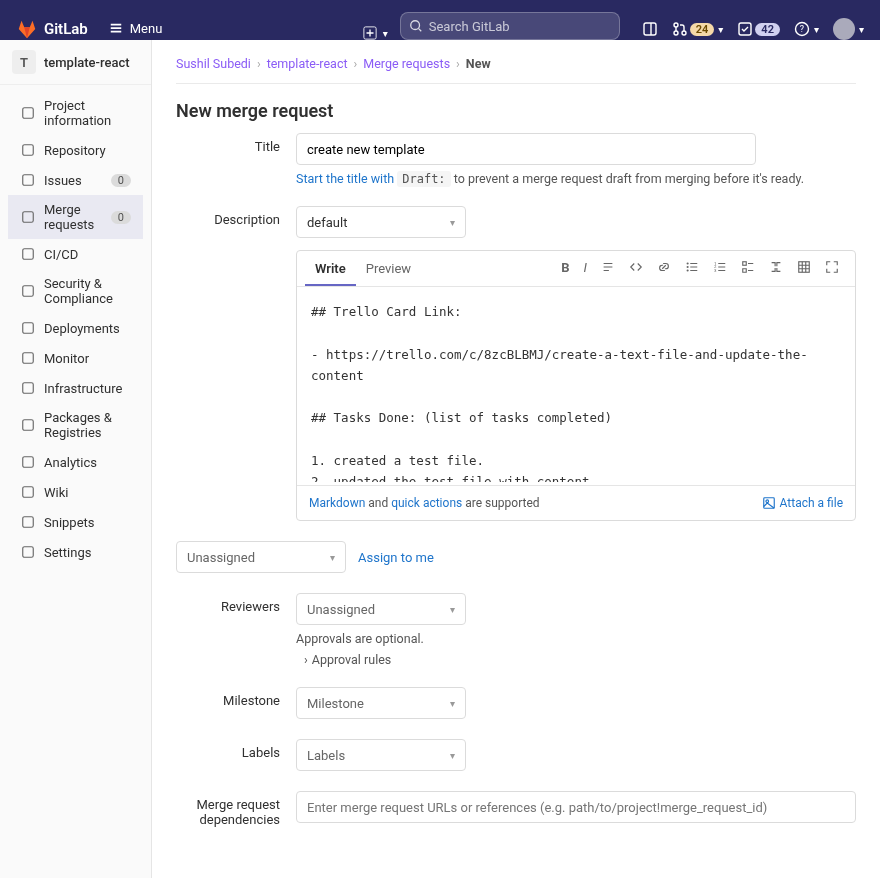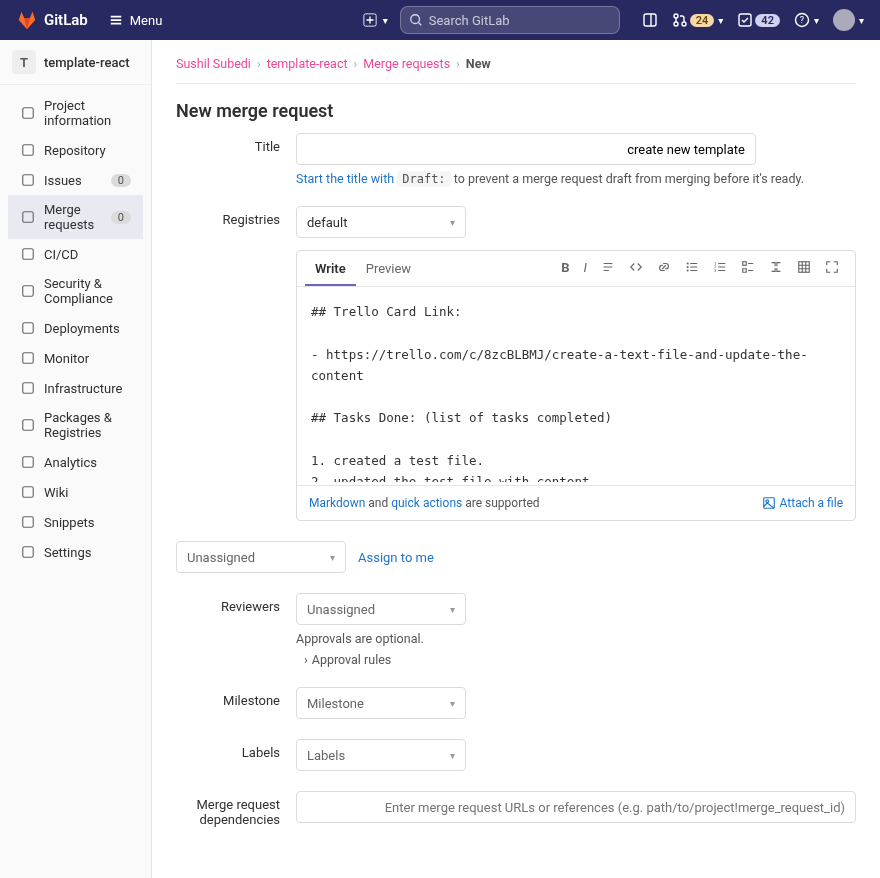--- a/index.html
+++ b/index.html
@@ -1,17 +1,17 @@
 <!DOCTYPE html>
 <html><head>
   <meta charset="utf-8">
   <style>
     * { margin: 0; padding: 0; box-sizing: border-box; font-family: -apple-system, BlinkMacSystemFont, "Segoe UI", Roboto, sans-serif; }
     body { font-size: 13px; color: #303030; background: #fff; }
-    .topbar { background: #292961; height: 40px; display: flex; align-items: center; padding: 0 16px; color: #fff; gap: 12px; }
+    .topbar { background: #292961; height: 40px; display: flex; align-items: flex-end; padding: 0 16px; color: #fff; gap: 12px; }
     .logo { display: flex; align-items: center; gap: 6px; }
     .logo-icon { width: 22px; height: 22px; }
     .logo-text { font-weight: 600; font-size: 15px; }
     .menu-btn { display: flex; align-items: center; gap: 6px; padding: 4px 8px; cursor: pointer; }
     .spacer { flex: 1; }
     .search-wrap { position: relative; width: 220px; }
     .search-input { width: 100%; height: 28px; background: rgba(255,255,255,0.15); border: 1px solid rgba(255,255,255,0.25); border-radius: 8px; padding: 0 8px 0 28px; color: #fff; font-size: 13px; }
     .search-input::placeholder { color: rgba(255,255,255,0.7); }
     .search-icon { position: absolute; left: 8px; top: 6px; color: rgba(255,255,255,0.8); }
     .top-icons { display: flex; align-items: center; gap: 14px; margin-left: 10px; }
@@ -23,30 +23,30 @@
     .sidebar { width: 152px; background: #fafafa; border-right: 1px solid #e5e5e5; overflow-y: auto; }
     .project-header { display: flex; align-items: center; gap: 8px; padding: 10px 12px; border-bottom: 1px solid #eee; }
     .project-avatar { width: 24px; height: 24px; background: #eee; border-radius: 4px; display: flex; align-items: center; justify-content: center; font-weight: 600; font-size: 13px; color: #555; }
     .sidebar-list { list-style: none; padding: 6px 8px; }
     .sidebar-item { display: flex; align-items: center; gap: 8px; padding: 7px 12px; cursor: pointer; color: #303030; font-size: 13px; }
     .sidebar-item .count { margin-left: auto; background: #dbdbdb; color: #525252; border-radius: 10px; padding: 0 7px; font-size: 11px; }
     .sidebar-item.active { background: #e9e9f2; }
     .icon { width: 16px; height: 16px; display: inline-flex; align-items: center; justify-content: center; flex-shrink: 0; }
     .main { flex: 1; overflow-y: auto; padding: 16px 24px 40px 24px; }
     .breadcrumb { display: flex; align-items: center; gap: 6px; font-size: 12.5px; color: #555; border-bottom: 1px solid #eaeaea; padding-bottom: 12px; }
-    .breadcrumb a { color: #ec4899; text-decoration: none; }
+    .breadcrumb a { color: #8b5cf6; text-decoration: none; }
     .breadcrumb .sep { color: #aaa; }
     h1.page-title { font-size: 18px; font-weight: 600; margin: 16px 0 12px; }
     .from-line { font-size: 13px; color: #555; border-bottom: 1px solid #eaeaea; padding-bottom: 12px; margin-bottom: 20px; }
     .from-line code { background: #f5f5f5; padding: 1px 5px; border-radius: 3px; font-family: Menlo, Monaco, monospace; font-size: 12px; }
     .link { color: #1f75cb; cursor: pointer; }
     .form-row { display: flex; margin-bottom: 20px; }
     .form-label { width: 120px; text-align: right; padding-right: 16px; padding-top: 6px; font-size: 13px; color: #303030; }
     .form-content { flex: 1; }
-    .text-input { width: 460px; max-width: 100%; height: 32px; border: 1px solid #dbdbdb; border-radius: 4px; padding: 0 10px; font-size: 13px; text-align: right; }
+    .text-input { width: 460px; max-width: 100%; height: 32px; border: 1px solid #dbdbdb; border-radius: 4px; padding: 0 10px; font-size: 13px; }
     .text-input.full { width: 100%; }
     .hint { font-size: 12.5px; color: #555; margin-top: 6px; }
     .hint code { background: #f5f5f5; padding: 1px 5px; border-radius: 3px; font-family: Menlo, Monaco, monospace; font-size: 12px; margin-top: 15px; }
     .select { display: inline-flex; align-items: center; justify-content: space-between; width: 170px; height: 32px; border: 1px solid #dbdbdb; border-radius: 4px; padding: 0 10px; font-size: 13px; cursor: pointer; background: #fff; }
     .editor-box { border: 1px solid #dbdbdb; border-radius: 4px; }
     .editor-tabs { display: flex; align-items: center; border-bottom: 1px solid #e5e5e5; padding: 0 8px; }
     .editor-tab { padding: 10px 10px; font-size: 13px; cursor: pointer; color: #666; }
     .editor-tab.active { color: #303030; font-weight: 600; box-shadow: inset 0 -2px 0 #6666c4; }
     .editor-toolbar { margin-left: auto; display: flex; gap: 14px; padding-right: 8px; color: #666; }
     .editor-toolbar .tb { cursor: pointer; }
@@ -276,21 +276,21 @@
         <input class="text-input" style="width: 460px;" value="create new template">
         <div class="hint">
           <span class="link">Start the title with</span>
           <code>Draft:</code>
           <span>to prevent a merge request draft from merging before it's ready.</span>
         </div>
       </div>
     </div>
 
     <div class="form-row">
-      <div class="form-label">Registries</div>
+      <div class="form-label">Description</div>
       <div class="form-content">
         <div class="select">
           <span>default</span>
           <span class="chev">▾</span>
         </div>
         <div style="height:12px;"></div>
         <div class="editor-box">
           <div class="editor-tabs">
             <div class="editor-tab active">Write</div>
             <div class="editor-tab">Preview</div>

